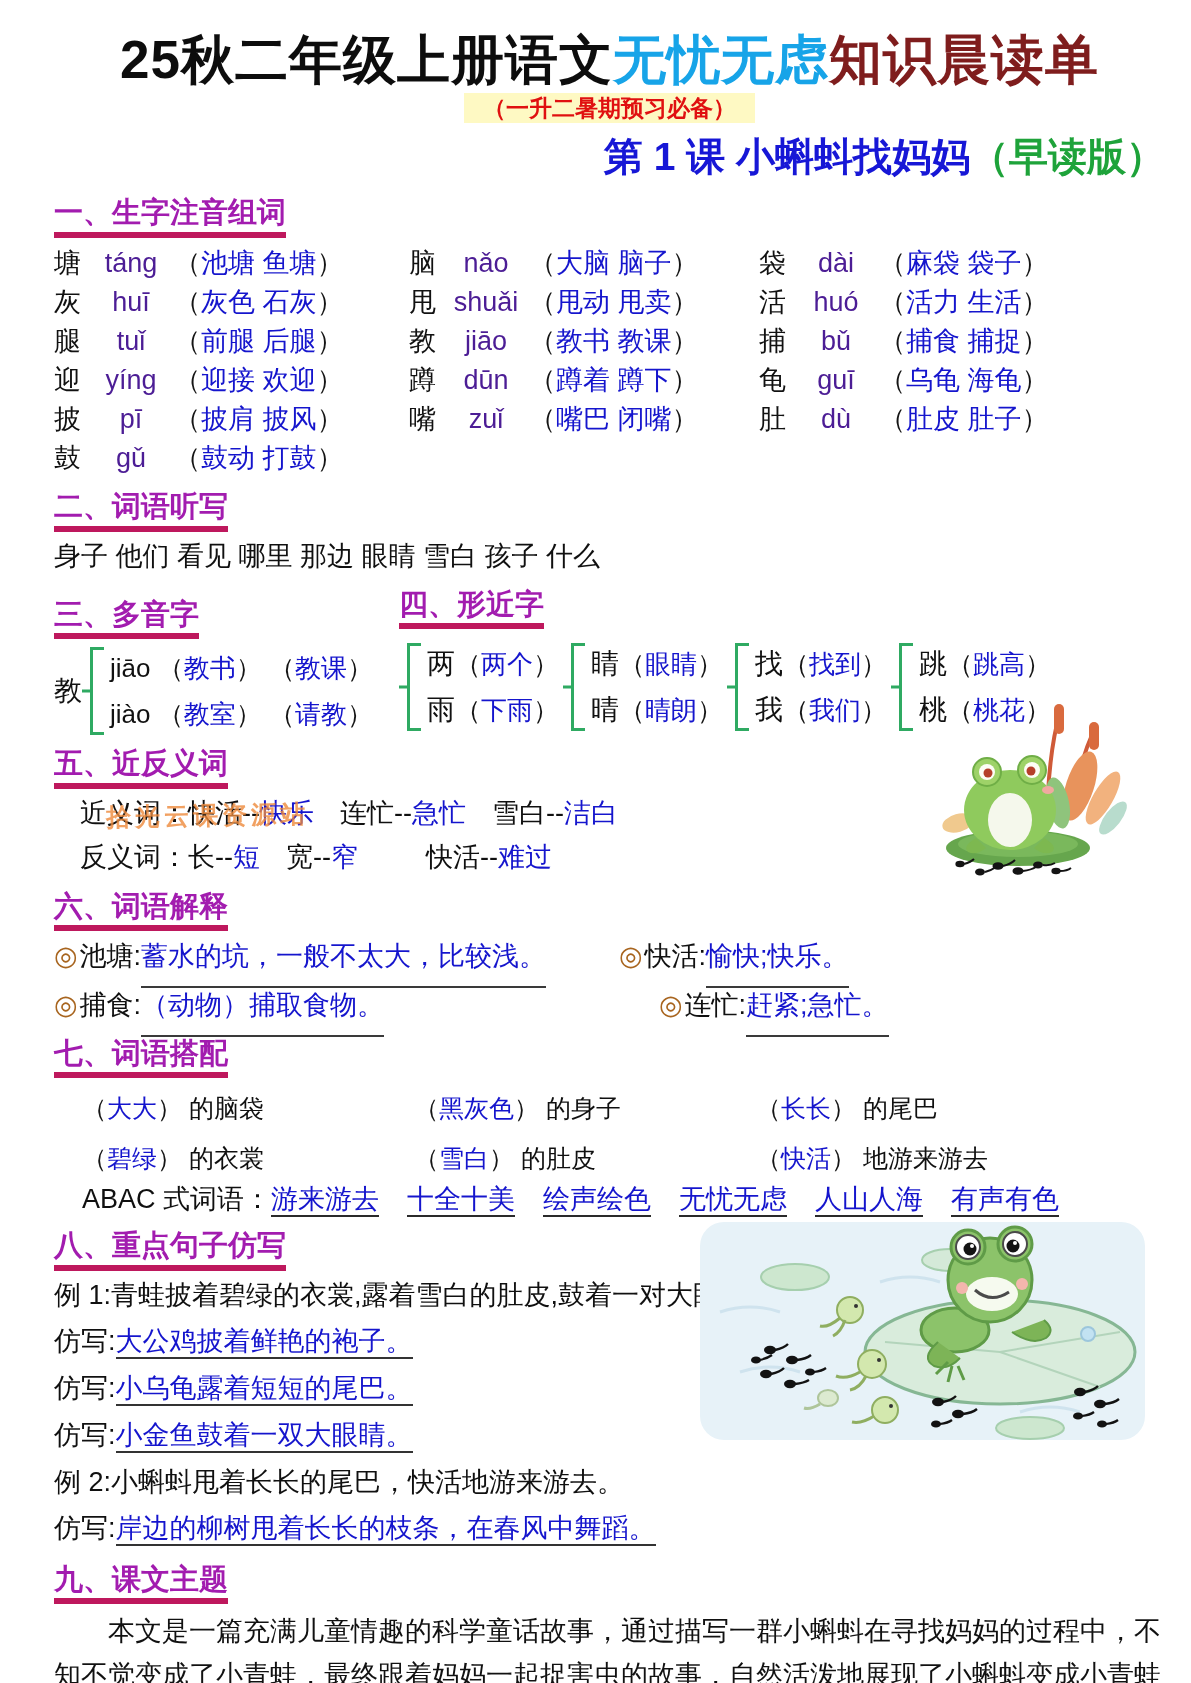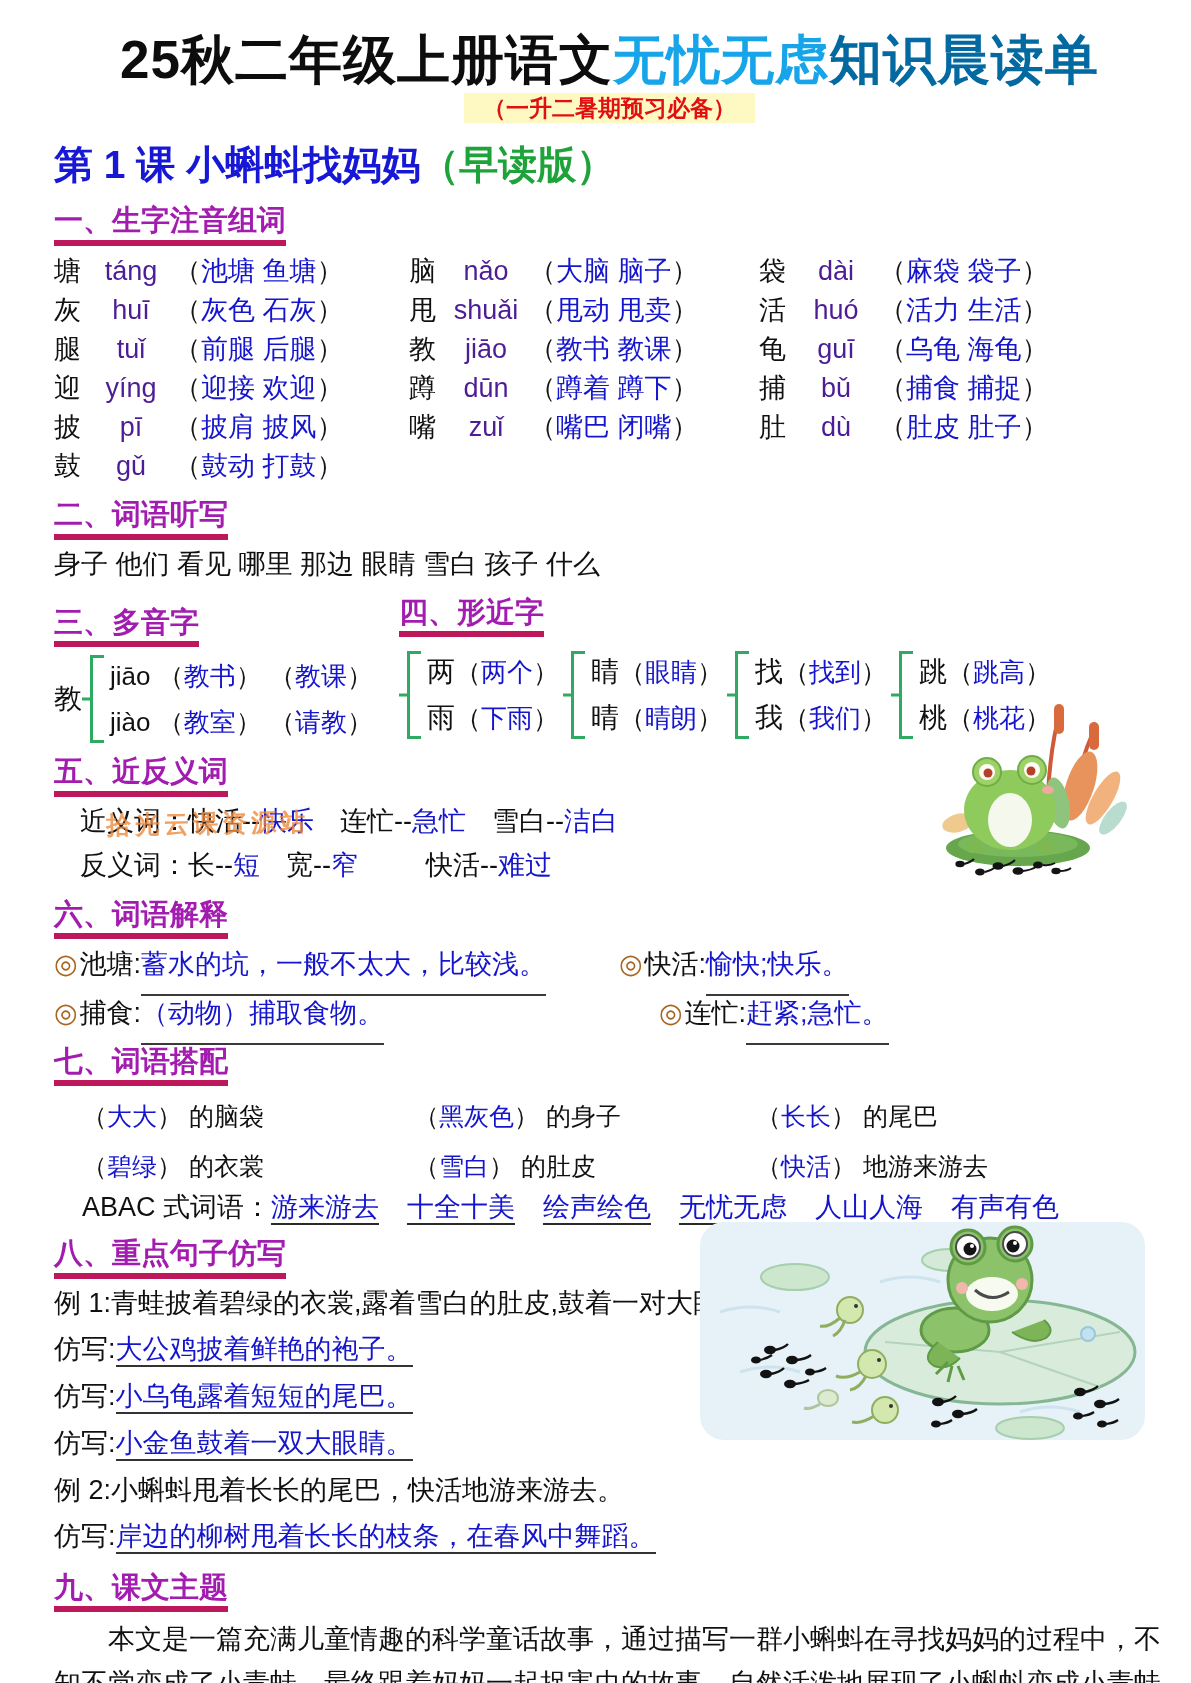--- a/index.html
+++ b/index.html
@@ -5,24 +5,24 @@
   html,body{margin:0;padding:0;}
   body{
     width:1191px;height:1683px;background:#ffffff;position:relative;overflow:hidden;
     font-family:"Liberation Sans","DejaVu Sans",sans-serif;color:#101010;
   }
   .page{padding:30px 26px 0 54px;position:relative;}
   
   .title{ text-align:center;font-size:53px;font-weight:900;letter-spacing:1px;line-height:1.12; white-space:nowrap;}
   .title .t-black{color:#0d0d0d;}
   .title .t-blue{color:#17a4e8;}
-  .title .t-red{color:#0369a1;}
+  .title .t-red{color:#7f1d1d;}
   .subtitle{text-align:center;margin-top:4px;}
   .subtitle span{background:#fef9c3;color:#e01010;font-size:23px;font-weight:bold;padding:2px 19px;}
-  .lesson{text-align:left;font-size:39px;font-weight:900;margin-top:14px;white-space:nowrap;}
+  .lesson{text-align:right;font-size:39px;font-weight:900;margin-top:6px;white-space:nowrap;}
   .lesson .l-blue{color:#1717d6;}
   .lesson .l-green{color:#1ea33a;}
   
   .sec-h{margin-top:10px;}
   .sec-h span{display:inline-block;font-size:29px;font-weight:900;color:#a21caf;
     border-bottom:6px solid #be185d;padding-bottom:1px;line-height:1.25;}
   
   .blue{color:#1515cd;}
   .pr{color:#151515;}
   .line{font-size:27px;line-height:1.5;margin-top:4px;}
@@ -96,22 +96,22 @@
     <div>
       <div class="entry"><span class="hz">脑</span><span class="py">nǎo</span><span class="pr">（</span><span class="blue">大脑 脑子</span><span class="pr">）</span></div>
       <div class="entry"><span class="hz">甩</span><span class="py">shuǎi</span><span class="pr">（</span><span class="blue">甩动 甩卖</span><span class="pr">）</span></div>
       <div class="entry"><span class="hz">教</span><span class="py">jiāo</span><span class="pr">（</span><span class="blue">教书 教课</span><span class="pr">）</span></div>
       <div class="entry"><span class="hz">蹲</span><span class="py">dūn</span><span class="pr">（</span><span class="blue">蹲着 蹲下</span><span class="pr">）</span></div>
       <div class="entry"><span class="hz">嘴</span><span class="py">zuǐ</span><span class="pr">（</span><span class="blue">嘴巴 闭嘴</span><span class="pr">）</span></div>
     </div>
     <div>
       <div class="entry"><span class="hz">袋</span><span class="py">dài</span><span class="pr">（</span><span class="blue">麻袋 袋子</span><span class="pr">）</span></div>
       <div class="entry"><span class="hz">活</span><span class="py">huó</span><span class="pr">（</span><span class="blue">活力 生活</span><span class="pr">）</span></div>
+      <div class="entry"><span class="hz">捕</span><span class="py">bǔ</span><span class="pr">（</span><span class="blue">捕食 捕捉</span><span class="pr">）</span></div>
       <div class="entry"><span class="hz">龟</span><span class="py">guī</span><span class="pr">（</span><span class="blue">乌龟 海龟</span><span class="pr">）</span></div>
-      <div class="entry"><span class="hz">捕</span><span class="py">bǔ</span><span class="pr">（</span><span class="blue">捕食 捕捉</span><span class="pr">）</span></div>
       <div class="entry"><span class="hz">肚</span><span class="py">dù</span><span class="pr">（</span><span class="blue">肚皮 肚子</span><span class="pr">）</span></div>
     </div>
   </div>
 
   <div class="sec-h"><span>二、词语听写</span></div>
   <div class="line">身子 他们 看见 哪里 那边 眼睛 雪白 孩子 什么</div>
 
   <div class="row34">
     <div class="left34 sec-h"><span>三、多音字</span></div>
     <div class="sec-h" style="margin-top:0"><span>四、形近字</span></div>

